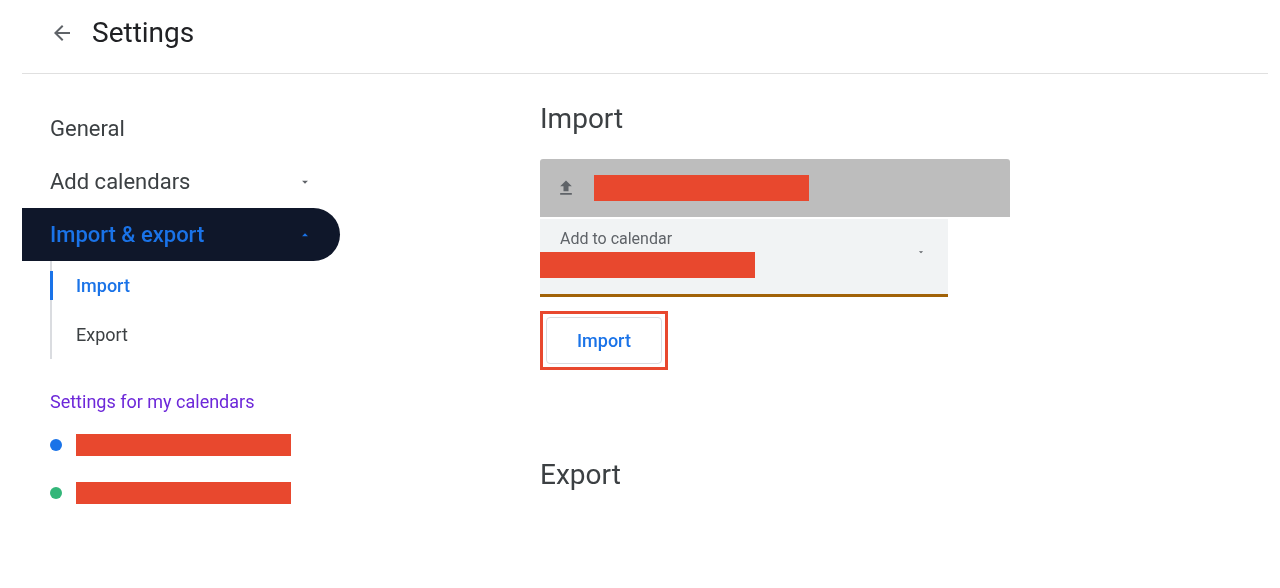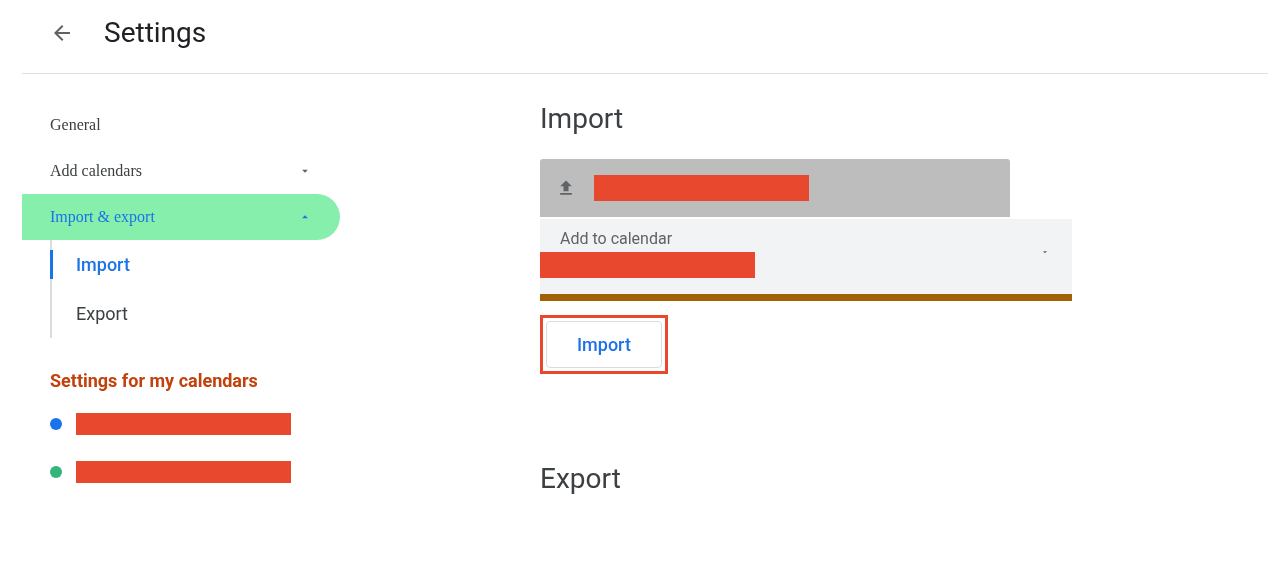--- a/index.html
+++ b/index.html
@@ -9,21 +9,21 @@
     color: #3c4043;
     width: 1280px;
     height: 588px;
     overflow: hidden;
     position: relative;
   }
   .header {
     display: flex;
     align-items: center;
     padding: 16px 39px 24px 50px;
-    gap: 30px;
+    gap: 18px;
   }
   .back-arrow {
     width: 24px; height: 24px;
     fill: #5f6368;
     cursor: pointer;
   }
   .header-title {
     font-size: 28px;
     font-weight: 400;
     color: #202124;
@@ -41,28 +41,27 @@
   .sidebar {
     width: 340px;
     padding-left: 22px;
     flex-shrink: 0;
   }
   .nav-item {
     display: flex;
     align-items: center;
     justify-content: space-between;
     padding: 14px 28px;
-    font-size: 16px;
+    font-size: 22px;
     color: #3c4043;
     border-radius: 0 28px 28px 0;
     cursor: pointer;
-    font-family: Liberation Serif, serif;
   }
   .nav-item.active {
-    background: #86efac;
+    background: #0f172a;
     color: #1a73e8;
     font-weight: 500;
   }
   .nav-item .chevron {
     width: 14px;
     height: 14px;
     flex-shrink: 0;
   }
   .sub-nav {
     margin-left: 28px;
@@ -85,22 +84,22 @@
     position: absolute;
     left: -2px;
     top: 10px;
     bottom: 10px;
     width: 3px;
     background: #1a73e8;
   }
   .sidebar-section-title {
     padding: 32px 28px 14px 28px;
     font-size: 18px;
-    color: #c2410c;
-    font-weight: 700;
+    color: #6d28d9;
+    font-weight: 400;
   }
   .calendar-row {
     display: flex;
     align-items: center;
     padding: 8px 28px 18px 28px;
     gap: 14px;
   }
   .cal-dot {
     width: 12px;
     height: 12px;
@@ -134,24 +133,24 @@
     padding: 0 16px;
     border-radius: 3px 3px 0 0;
   }
   .upload-icon {
     width: 20px;
     height: 20px;
     fill: #5f6368;
     margin-right: 18px;
   }
   .select-box {
-    width: 532px;
+    width: 408px;
     background: #f1f3f4;
     padding: 10px 14px 12px 20px;
-    border-bottom: 7px solid #a16207;
+    border-bottom: 3px solid #a16207;
     margin-top: 2px;
     position: relative;
   }
   .select-label {
     font-size: 16px;
     color: #5f6368;
     margin-bottom: 4px;
   }
   .select-dropdown-icon {
     position: absolute;

